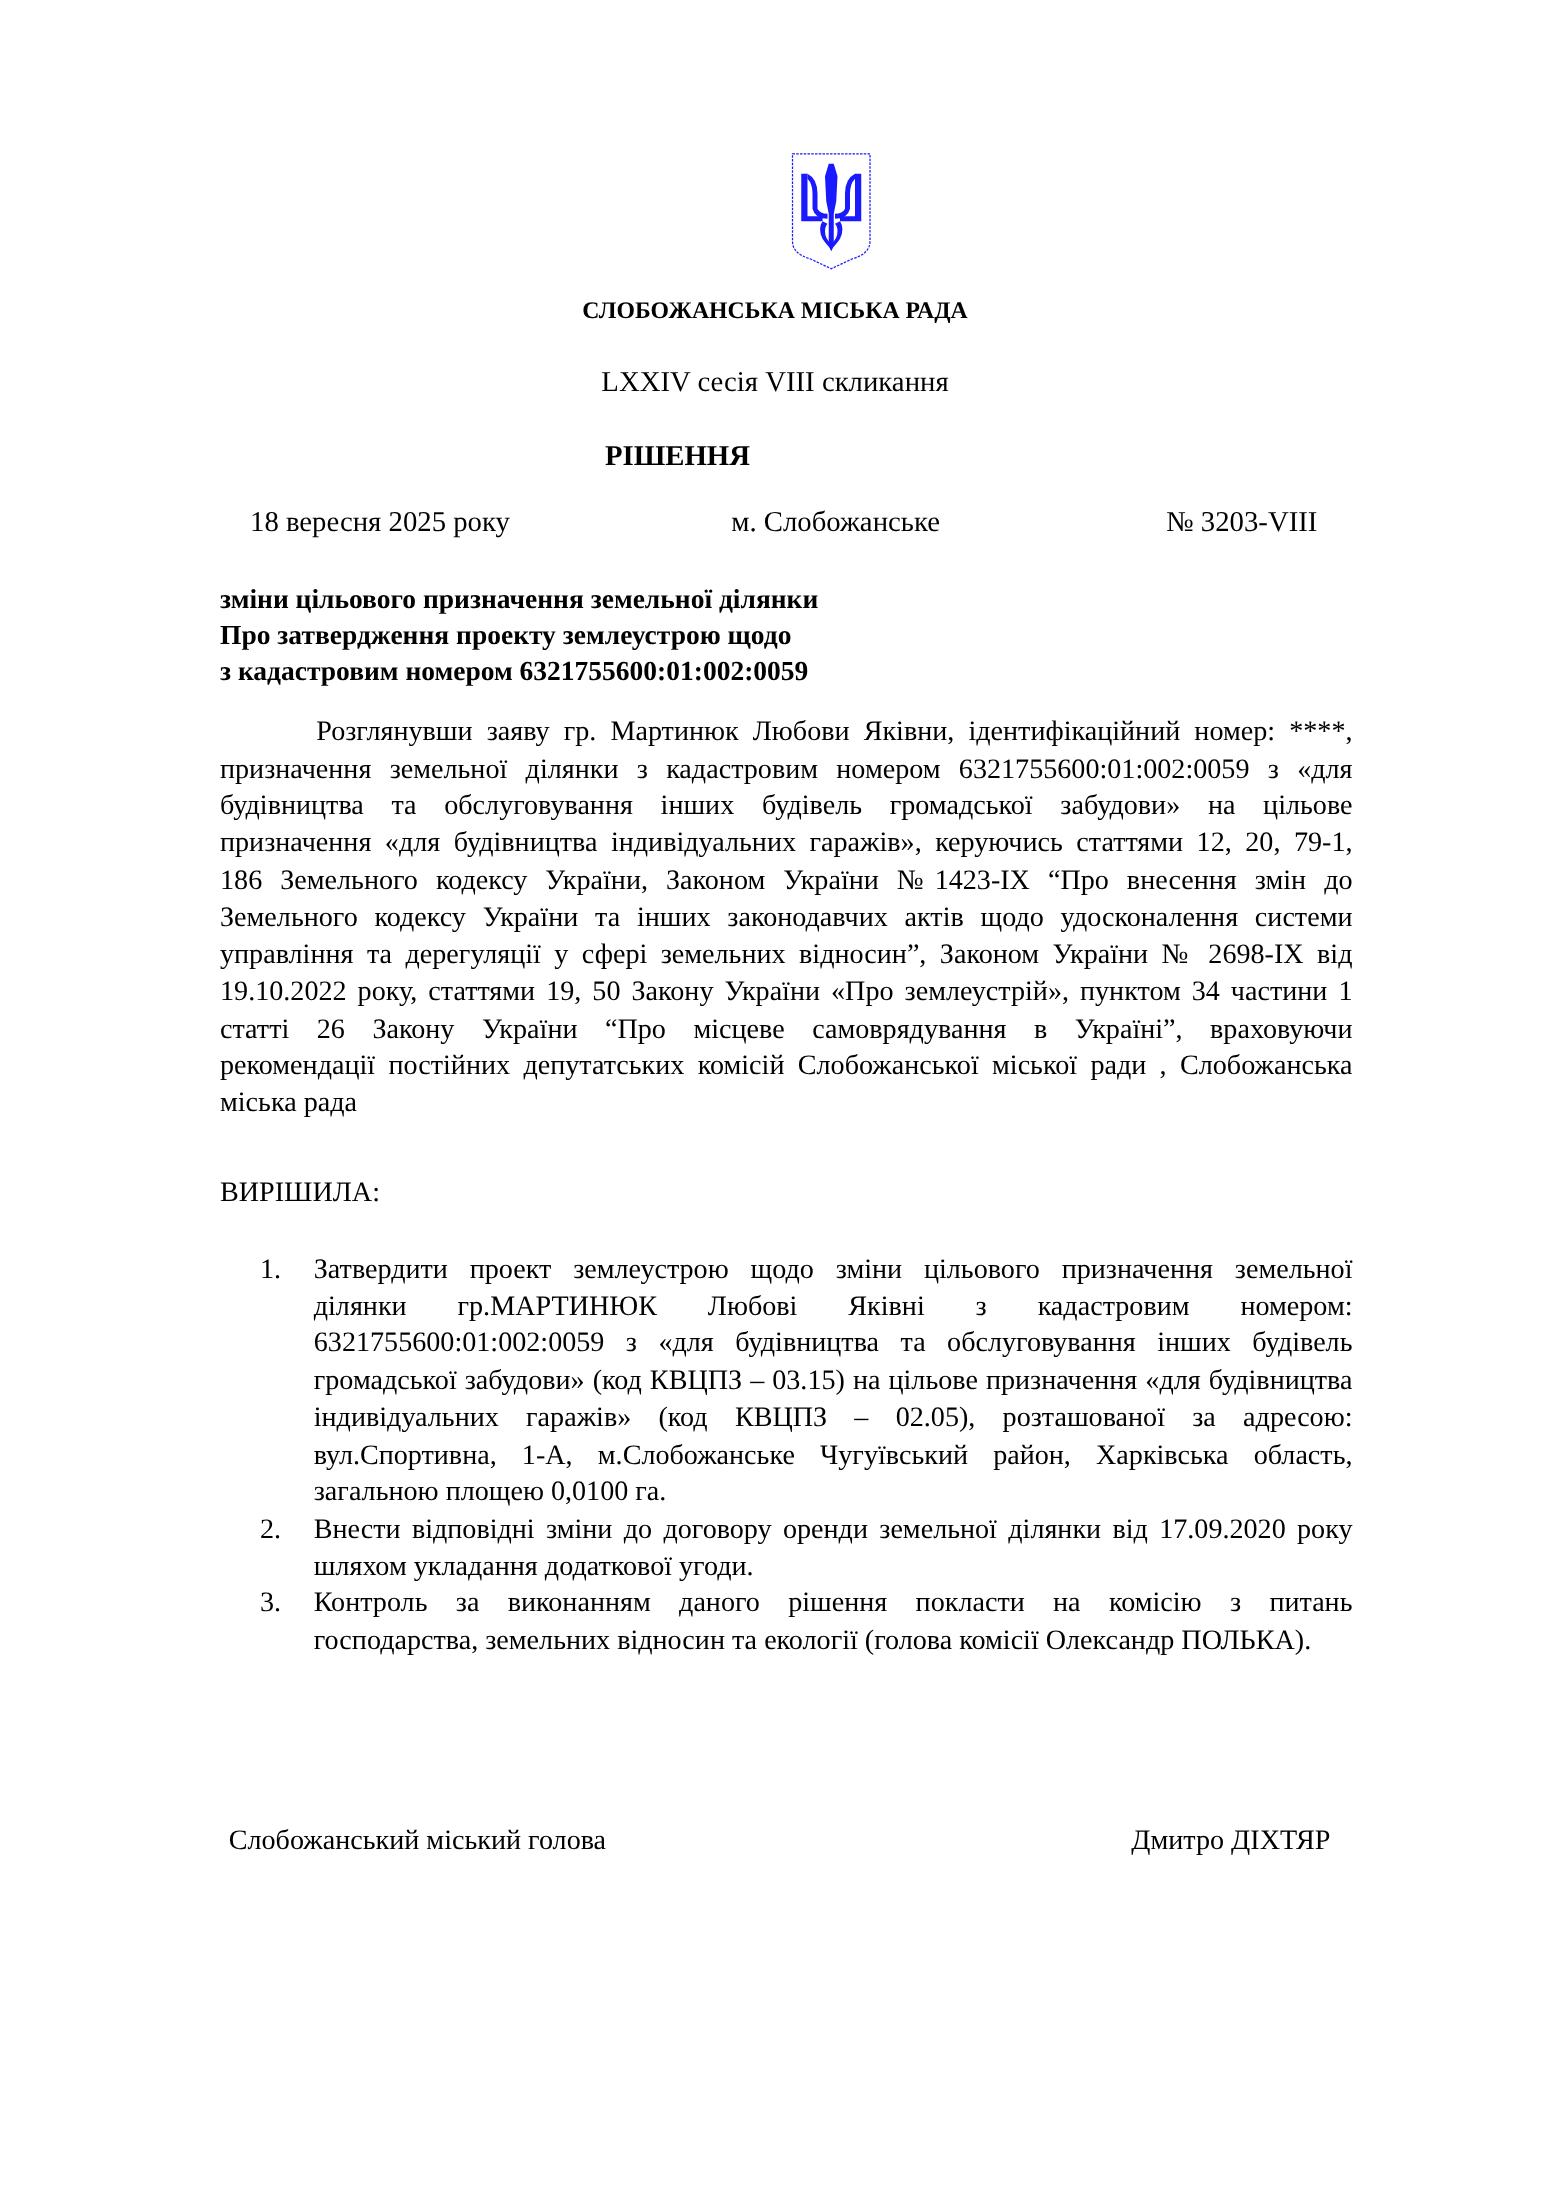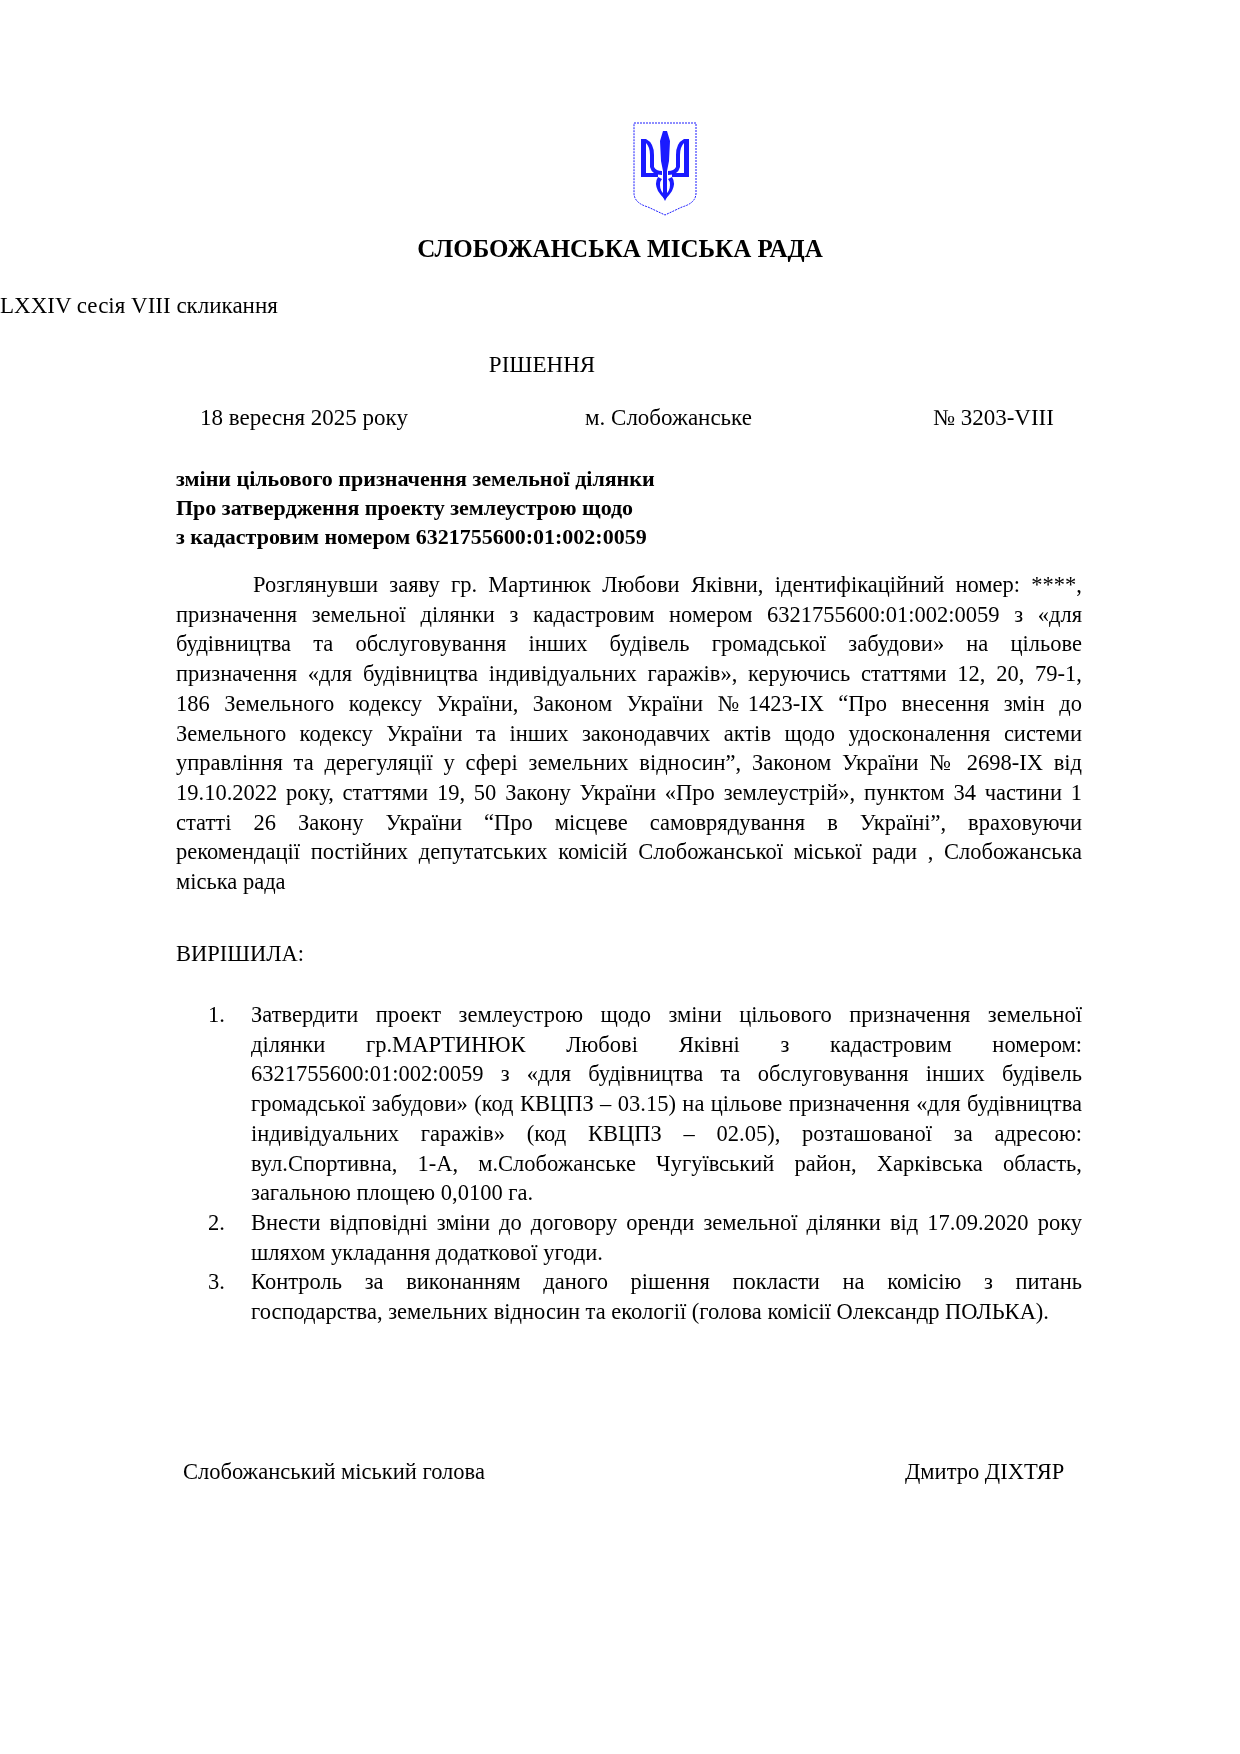--- a/index.html
+++ b/index.html
@@ -2,25 +2,25 @@
 <html><head>
 <meta charset="utf-8">
 <style>
   html, body { margin: 0; padding: 0; background: #ffffff; }
   body {
     width: 1240px; height: 1754px; position: relative; overflow: hidden;
     font-family: "Liberation Serif", serif; color: #000;
   }
   .page { position: absolute; left: 0; top: 0; width: 1240px; height: 1754px; }
   .emblem { position: absolute; left: 632px; top: 121px; width: 66px; height: 96px; }
-  .header { position: absolute; left: 0; width: 1240px; text-align: center; font-weight: bold; font-size: 25px; line-height: 28px; }
+  .header { position: absolute; left: 0; width: 1240px; text-align: center; font-weight: bold; font-size: 19px; line-height: 28px; }
   .h1 { top: 235px; }
   .h2 { top: 264px; }
-  .h3 { position: absolute; left: 0; width: 1240px; text-align: left; top: 293px; font-size: 23px; line-height: 26px; }
-  .h4 { position: absolute; left: 0; width: 1084px; text-align: center; top: 352px; font-size: 23px; font-weight: normal; line-height: 26px; }
+  .h3 { position: absolute; left: 0; width: 1240px; text-align: center; top: 293px; font-size: 23px; line-height: 26px; }
+  .h4 { position: absolute; left: 0; width: 1084px; text-align: center; top: 352px; font-size: 23px; font-weight: bold; line-height: 26px; }
   .meta { position: absolute; top: 405px; font-size: 23px; line-height: 26px; }
   .meta-date { left: 200px; }
   .meta-place { left: 585px; }
   .meta-num { left: 933px; }
   .subject { position: absolute; left: 176px; top: 464px; font-size: 22px; font-weight: bold; line-height: 29px; }
   .subject div { white-space: nowrap; }
   .body-text { position: absolute; left: 176px; width: 906px; top: 570px; font-size: 22.5px; line-height: 29.7px; text-align: justify; }
   .body-text .ln { display: block; text-align: justify; text-align-last: justify; white-space: nowrap; }
   .body-text .ln.first { padding-left: 77px; }
   .body-text .ln.last { text-align-last: left; }

